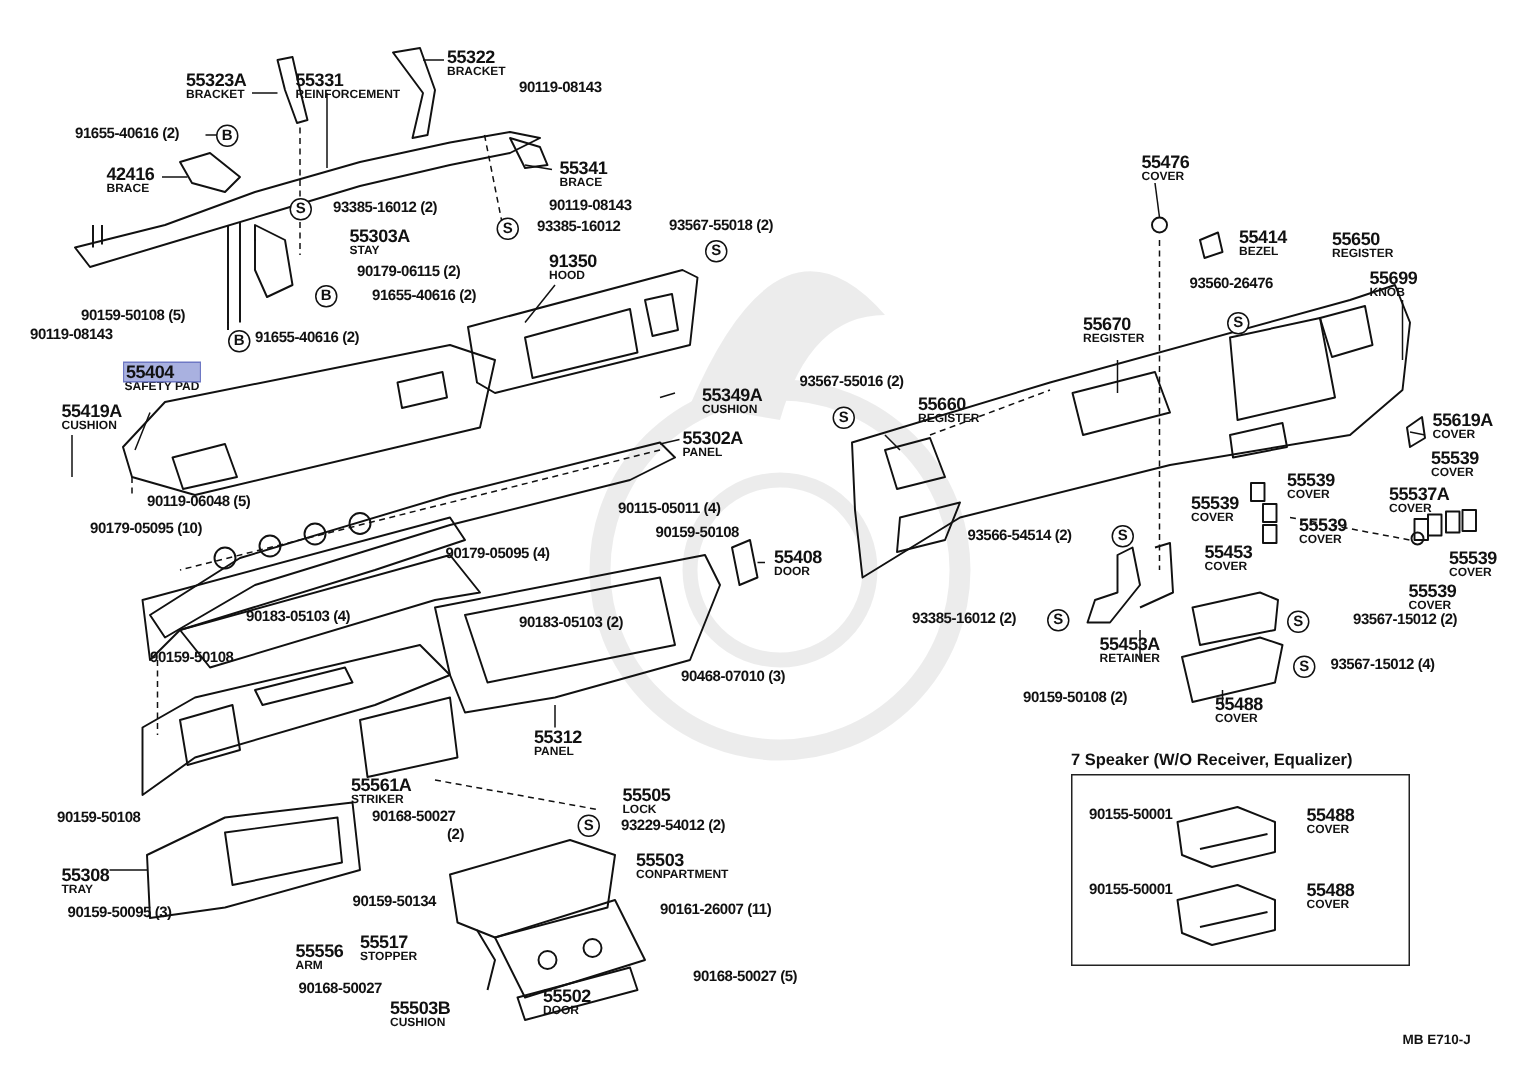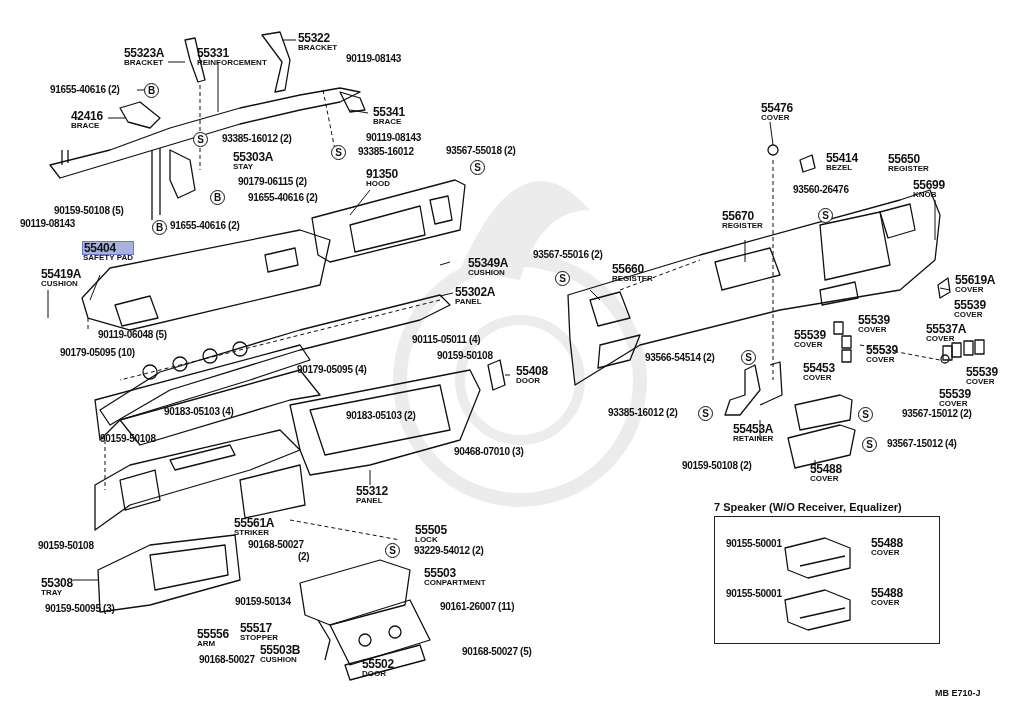--- a/index.html
+++ b/index.html
@@ -225,21 +225,21 @@
       <span class="nm">STOPPER</span>
     </div>
   <div class="lbl" style="left:197px;top:628px">
       <span class="pn">55556</span>
       <span class="nm">ARM</span>
     </div>
   <div class="lbl" style="left:362px;top:658px">
       <span class="pn">55502</span>
       <span class="nm">DOOR</span>
     </div>
-  <div class="lbl" style="left:260px;top:644px">
+  <div class="lbl" style="left:260px;top:666px">
       <span class="pn">55503B</span>
       <span class="nm">CUSHION</span>
     </div>
 
   <div class="lbl" style="left:761px;top:102px">
       <span class="pn">55476</span>
       <span class="nm">COVER</span>
     </div>
   <div class="lbl" style="left:826px;top:152px">
       <span class="pn">55414</span>

